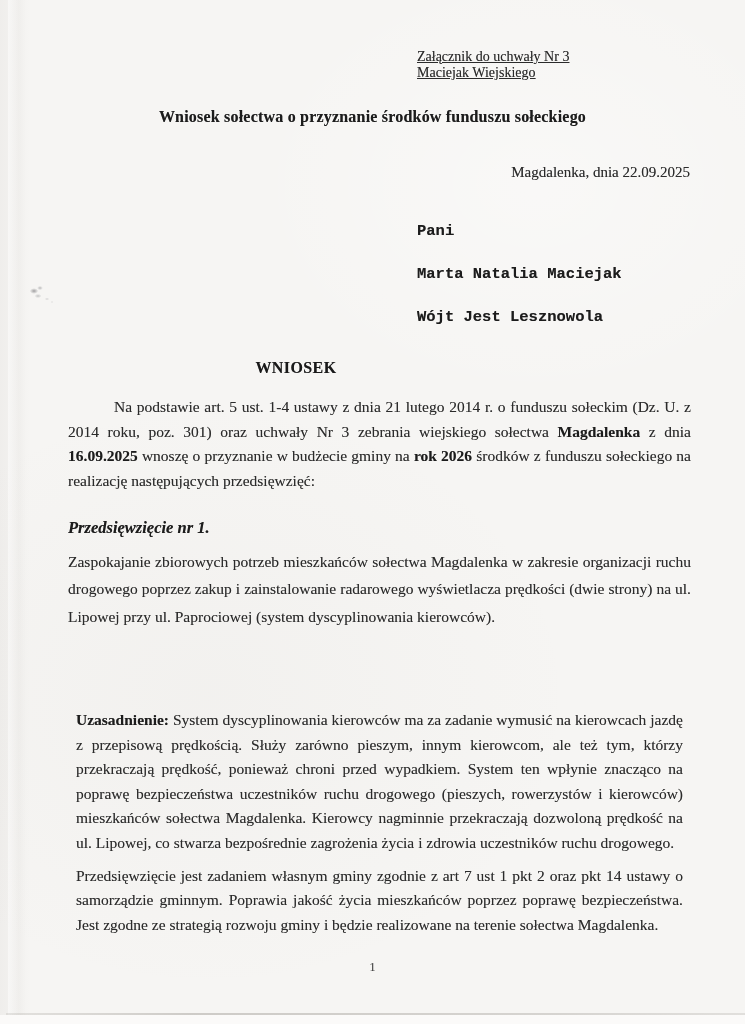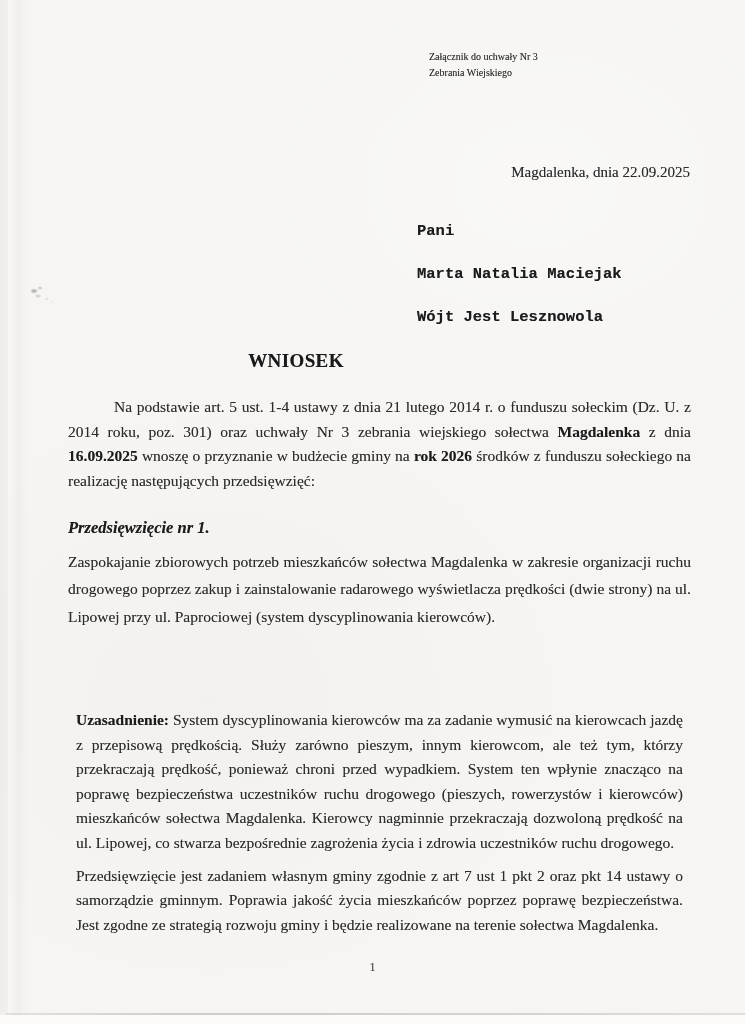--- a/index.html
+++ b/index.html
@@ -19,26 +19,27 @@
       radial-gradient(ellipse 420px 320px at 72% 18%, rgba(255,255,255,0.35), rgba(255,255,255,0) 70%),
       radial-gradient(ellipse 520px 420px at 28% 68%, rgba(170,165,158,0.05), rgba(170,165,158,0) 70%);
     font-family: "Liberation Serif", "DejaVu Serif", serif;
     color: #2b2b2b;
   }
   .page * { box-sizing: border-box; }
   .b { font-weight: bold; color: #1c1c1c; }
 
   .attachment-note {
     position: absolute;
-    left: 429px;
+    left: 417px;
     top: 49px;
-    font-size: 10px;
+    font-size: 14px;
     line-height: 15.8px;
     white-space: nowrap;
     text-shadow: 0 0 0.4px rgba(45,45,45,0.45);
+    text-decoration: underline;
   }
 
   .doc-title {
     position: absolute;
     left: 0;
     top: 108px;
     width: 745px;
     margin: 0;
     text-align: center;
     font-size: 16px;
@@ -64,25 +65,25 @@
     font-weight: bold;
     color: #1c1c1c;
     text-shadow: 0 0 0.4px rgba(30,30,30,0.5);
     font-family: Liberation Mono, monospace;
   }
   .addressee div { margin-bottom: 25px; }
 
   .main-heading {
     position: absolute;
     left: 0;
-    top: 350px;
+    top: 359px;
     width: 592px;
     margin: 0;
     text-align: center;
-    font-size: 19px;
+    font-size: 16px;
     font-weight: bold;
     letter-spacing: 0.4px;
     color: #1a1a1a;
     text-shadow: 0 0 0.5px rgba(25,25,25,0.5);
   }
 
   .body-text {
     position: absolute;
     left: 68px;
     width: 623px;
@@ -182,23 +183,24 @@
 </style>
 </head>
 <body>
 
 <div class="page">
 
   <div class="scan-edge-shading"></div>
 
   <div class="attachment-note">
     <div>Załącznik do uchwały Nr 3</div>
-    <div>Zebrania Wiejskiego</div>
+    <div>Maciejak Wiejskiego</div>
   </div>
 
+  <h1 class="doc-title">Wniosek sołectwa o przyznanie środków funduszu sołeckiego</h1>
 
   <div class="dateline">Magdalenka, dnia 22.09.2025</div>
 
   <div class="ink-smudge"></div>
 
   <div class="addressee">
     <div>Pani</div>
     <div>Marta Natalia Maciejak</div>
     <div>Wójt Jest Lesznowola</div>
   </div>

